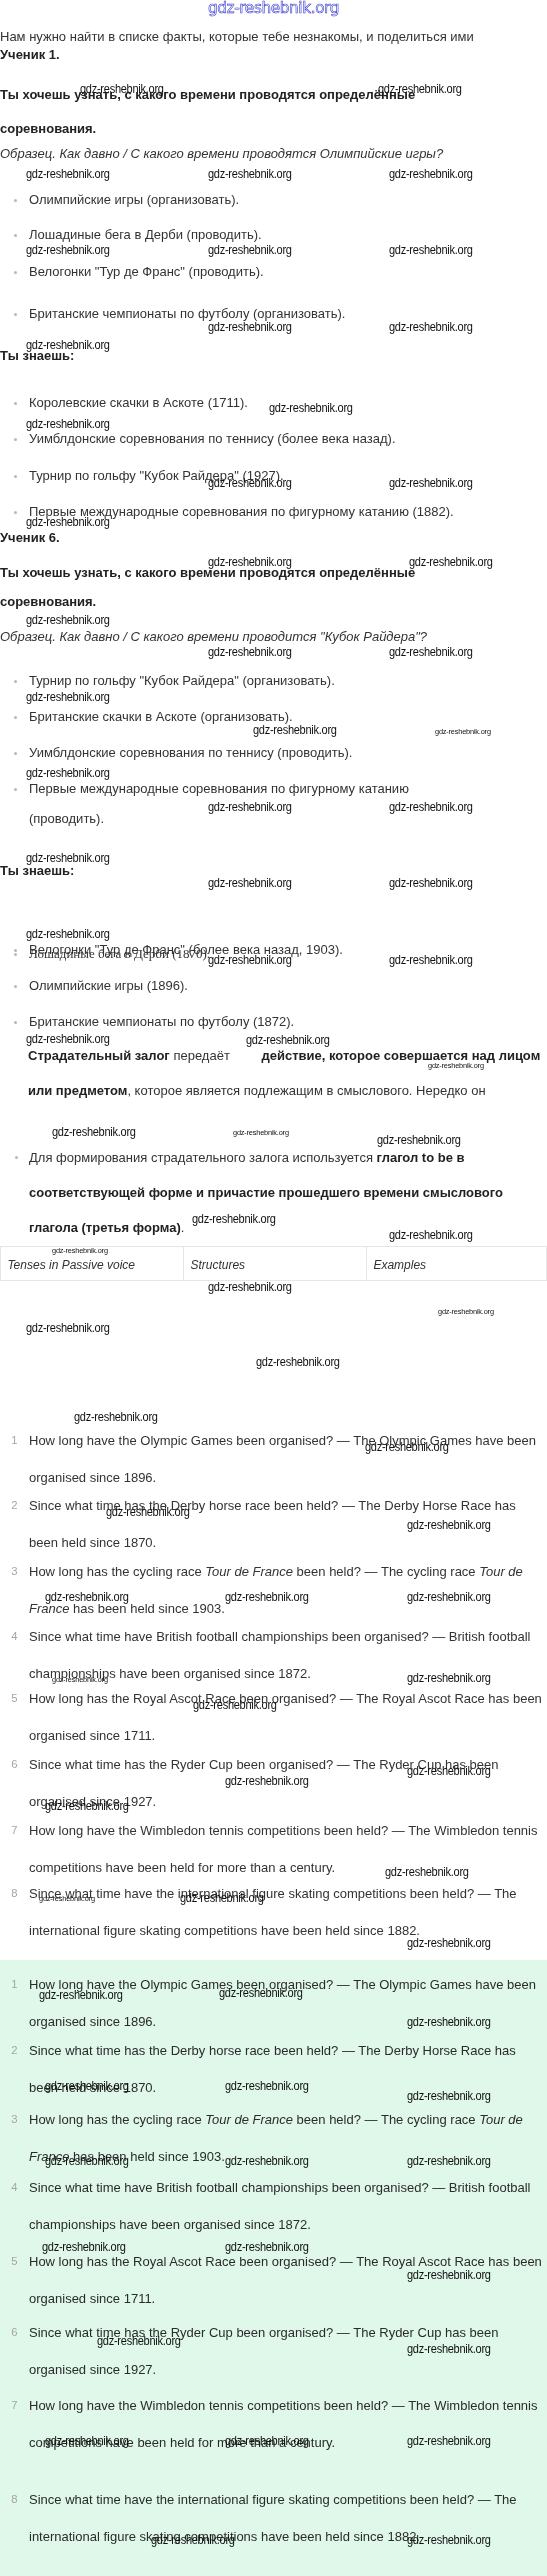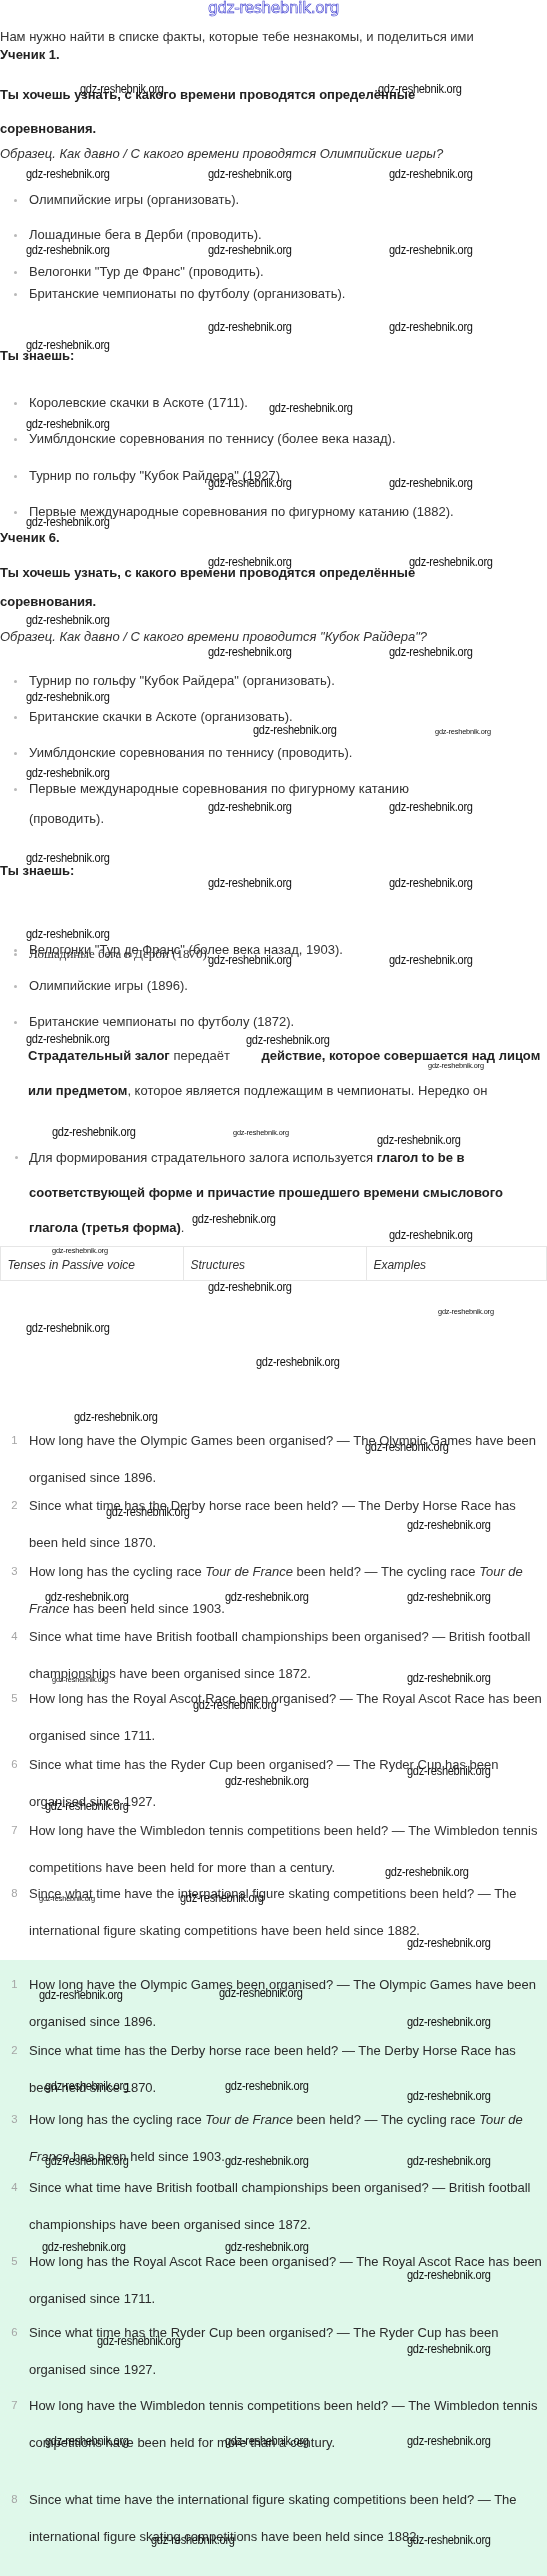--- a/index.html
+++ b/index.html
@@ -84,21 +84,21 @@
 <div class="abs intro-cut">Нам нужно найти в списке факты, которые тебе незнакомы, и поделиться ими</div>
 
 <div class="abs h-bold" style="top:47px;left:0;">Ученик 1.</div>
 <div class="abs h-bold" style="top:87px;left:0;">Ты хочешь узнать, с какого времени проводятся определённые</div>
 <div class="abs h-bold" style="top:121px;left:0;">соревнования.</div>
 <div class="abs italic" style="top:146px;left:0;">Образец. Как давно / С какого времени проводятся Олимпийские игры?</div>
 
 <div class="abs bullet-item" style="top:192px;"><span class="text">Олимпийские игры (организовать).</span></div>
 <div class="abs bullet-item" style="top:227px;"><span class="text">Лошадиные бега в Дерби (проводить).</span></div>
 <div class="abs bullet-item" style="top:264px;"><span class="text">Велогонки "Тур де Франс" (проводить).</span></div>
-<div class="abs bullet-item" style="top:286px;"><span class="text">Британские чемпионаты по футболу (организовать).</span></div>
+<div class="abs bullet-item" style="top:306px;"><span class="text">Британские чемпионаты по футболу (организовать).</span></div>
 
 <div class="abs h-bold" style="top:348px;left:0;">Ты знаешь:</div>
 <div class="abs bullet-item" style="top:395px;"><span class="text">Королевские скачки в Аскоте (1711).</span></div>
 <div class="abs bullet-item" style="top:431px;"><span class="text">Уимблдонские соревнования по теннису (более века назад).</span></div>
 <div class="abs bullet-item" style="top:468px;"><span class="text">Турнир по гольфу "Кубок Райдера" (1927).</span></div>
 <div class="abs bullet-item" style="top:504px;"><span class="text">Первые международные соревнования по фигурному катанию (1882).</span></div>
 
 <div class="abs h-bold" style="top:530px;left:0;">Ученик 6.</div>
 <div class="abs h-bold" style="top:565px;left:0;">Ты хочешь узнать, с какого времени проводятся определённые</div>
 <div class="abs h-bold" style="top:594px;left:0;">соревнования.</div>
@@ -114,21 +114,21 @@
 <div class="abs bullet-item" style="top:946px;font-family:Liberation Serif, serif;"><span class="text">Лошадиные бега в Дерби (1870).</span></div>
 <div class="abs bullet-item" style="top:942px;"><span class="text">Велогонки "Тур де Франс" (более века назад, 1903).</span></div>
 <div class="abs bullet-item" style="top:978px;"><span class="text">Олимпийские игры (1896).</span></div>
 <div class="abs bullet-item" style="top:1014px;"><span class="text">Британские чемпионаты по футболу (1872).</span></div>
 
 <div class="para" style="top:1038px;">
   <div style="white-space:nowrap;">
     <b>Страдательный залог</b><span> передаёт </span><b>действие, которое совершается над лицом</b>
   </div>
   <div style="white-space:nowrap;">
-    <b>или предметом</b><span>, которое является подлежащим в чемпионаты. Нередко он</span>
+    <b>или предметом</b><span>, которое является подлежащим в смыслового. Нередко он</span>
   </div>
 </div>
 
 <div class="rule-block" style="top:1140px;">
   <span class="rb-text">
     <span>Для формирования страдательного залога используется </span><b>глагол to be в</b><br>
     <b>соответствующей форме и причастие прошедшего времени смыслового</b><br>
     <b>глагола (третья форма)</b><span>.</span>
   </span>
 </div>

